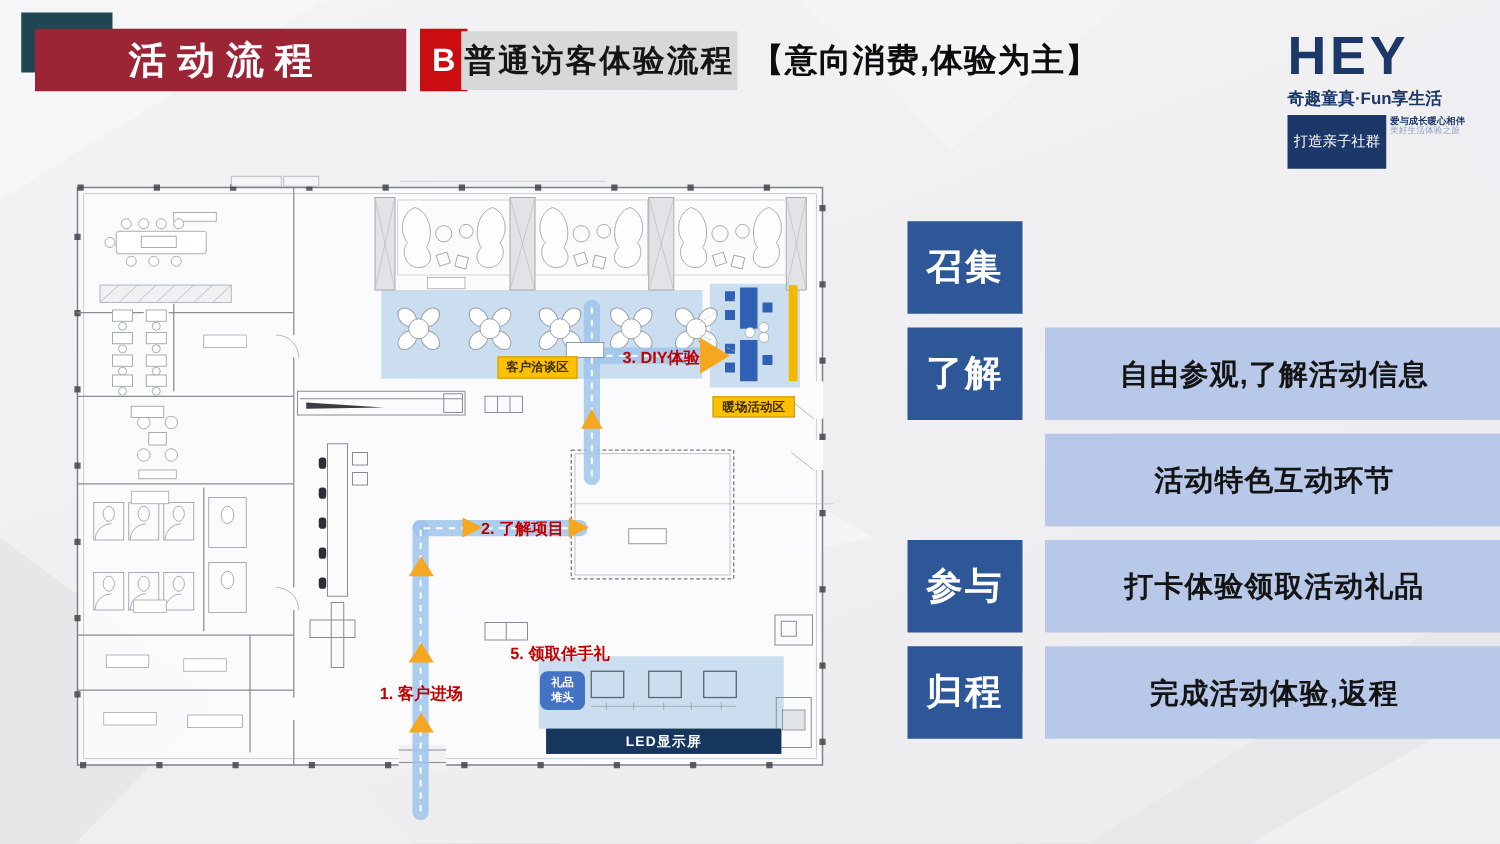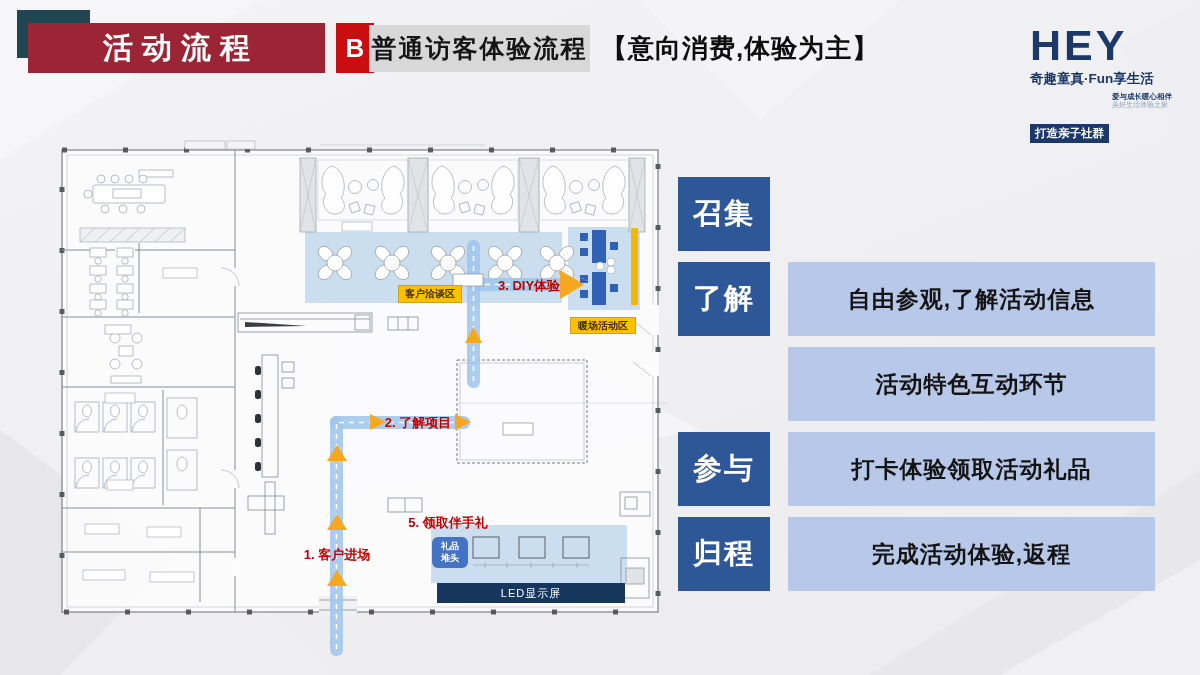--- a/index.html
+++ b/index.html
@@ -15,33 +15,33 @@
     color:#fff;font-size:26px;font-weight:bold;display:flex;align-items:center;justify-content:center;}
   .subtitle-banner{position:absolute;left:369px;top:25px;width:221px;height:47px;background:#d8d8d8;
     color:#151515;font-size:25px;font-weight:bold;letter-spacing:2px;display:flex;align-items:center;justify-content:center;}
   .bracket-note{position:absolute;left:601px;top:25px;height:47px;line-height:47px;
     color:#0d0d0d;font-size:26px;font-weight:bold;letter-spacing:1px;}
   
   .logo{position:absolute;left:1030px;top:24px;width:150px;}
   .logo .brand{color:#1c3868;font-size:43px;font-weight:800;letter-spacing:3px;line-height:1;}
   .logo .tagline{color:#1c3868;font-size:13.5px;font-weight:bold;margin-top:3px;white-space:nowrap;}
   .logo .row{display:flex;align-items:flex-start;margin-top:4px;gap:3px;}
-  .logo .badge{background:#1c3868;color:#fff;font-size:11.5px;font-weight:bold;padding:2px 5px;white-space:nowrap;margin-top:32px;}
+  .logo .badge{background:#1c3868;color:#fff;font-size:11.5px;font-weight:normal;padding:14px 5px;white-space:nowrap;}
   .logo .slogans{display:flex;flex-direction:column;line-height:1.25;}
   .logo .s1{color:#1c3868;font-size:7.5px;font-weight:bold;white-space:nowrap;}
   .logo .s2{color:#90a2bf;font-size:7px;white-space:nowrap;}
   
   .steps{position:absolute;left:678px;top:177px;width:477px;}
-  .step-row{position:relative;height:74px;margin-bottom:11px;}
+  .step-row{position:relative;height:74px;margin-bottom:11px;margin-left:48px;}
   .step-key{position:absolute;left:0;top:0;width:92px;height:74px;background:#2e5797;color:#fff;
     font-size:29px;font-weight:bold;letter-spacing:2px;display:flex;align-items:center;justify-content:center;}
   .step-desc{position:absolute;left:110px;top:0;width:367px;height:74px;background:#b7c8e8;color:#141414;
     font-size:23px;font-weight:600;letter-spacing:1px;display:flex;align-items:center;justify-content:center;}
   
-  .plan-label{position:absolute;display:flex;align-items:center;justify-content:center;z-index:5;}
+  .plan-label{position:absolute;display:flex;align-items:center;justify-content:center;z-index:5;font-weight:bold;}
   .yellow{background:#ffc000;color:#3d2e00;font-size:10px;font-weight:bold;border:0.5px solid #caa21b;}
   .route-text{color:#c00000;font-size:13px;font-weight:bold;white-space:nowrap;z-index:6;text-align:center;}
   .gift-box{background:#4472c4;border-radius:6px;color:#fff;font-size:9px;font-weight:bold;
     flex-direction:column;line-height:1.3;text-align:center;}
   .led-bar{background:#17365d;color:#fff;font-size:11px;letter-spacing:1px;}
   .plan-svg{position:absolute;left:55px;top:140px;z-index:1;}
 </style>
 </head>
 <body>
 

